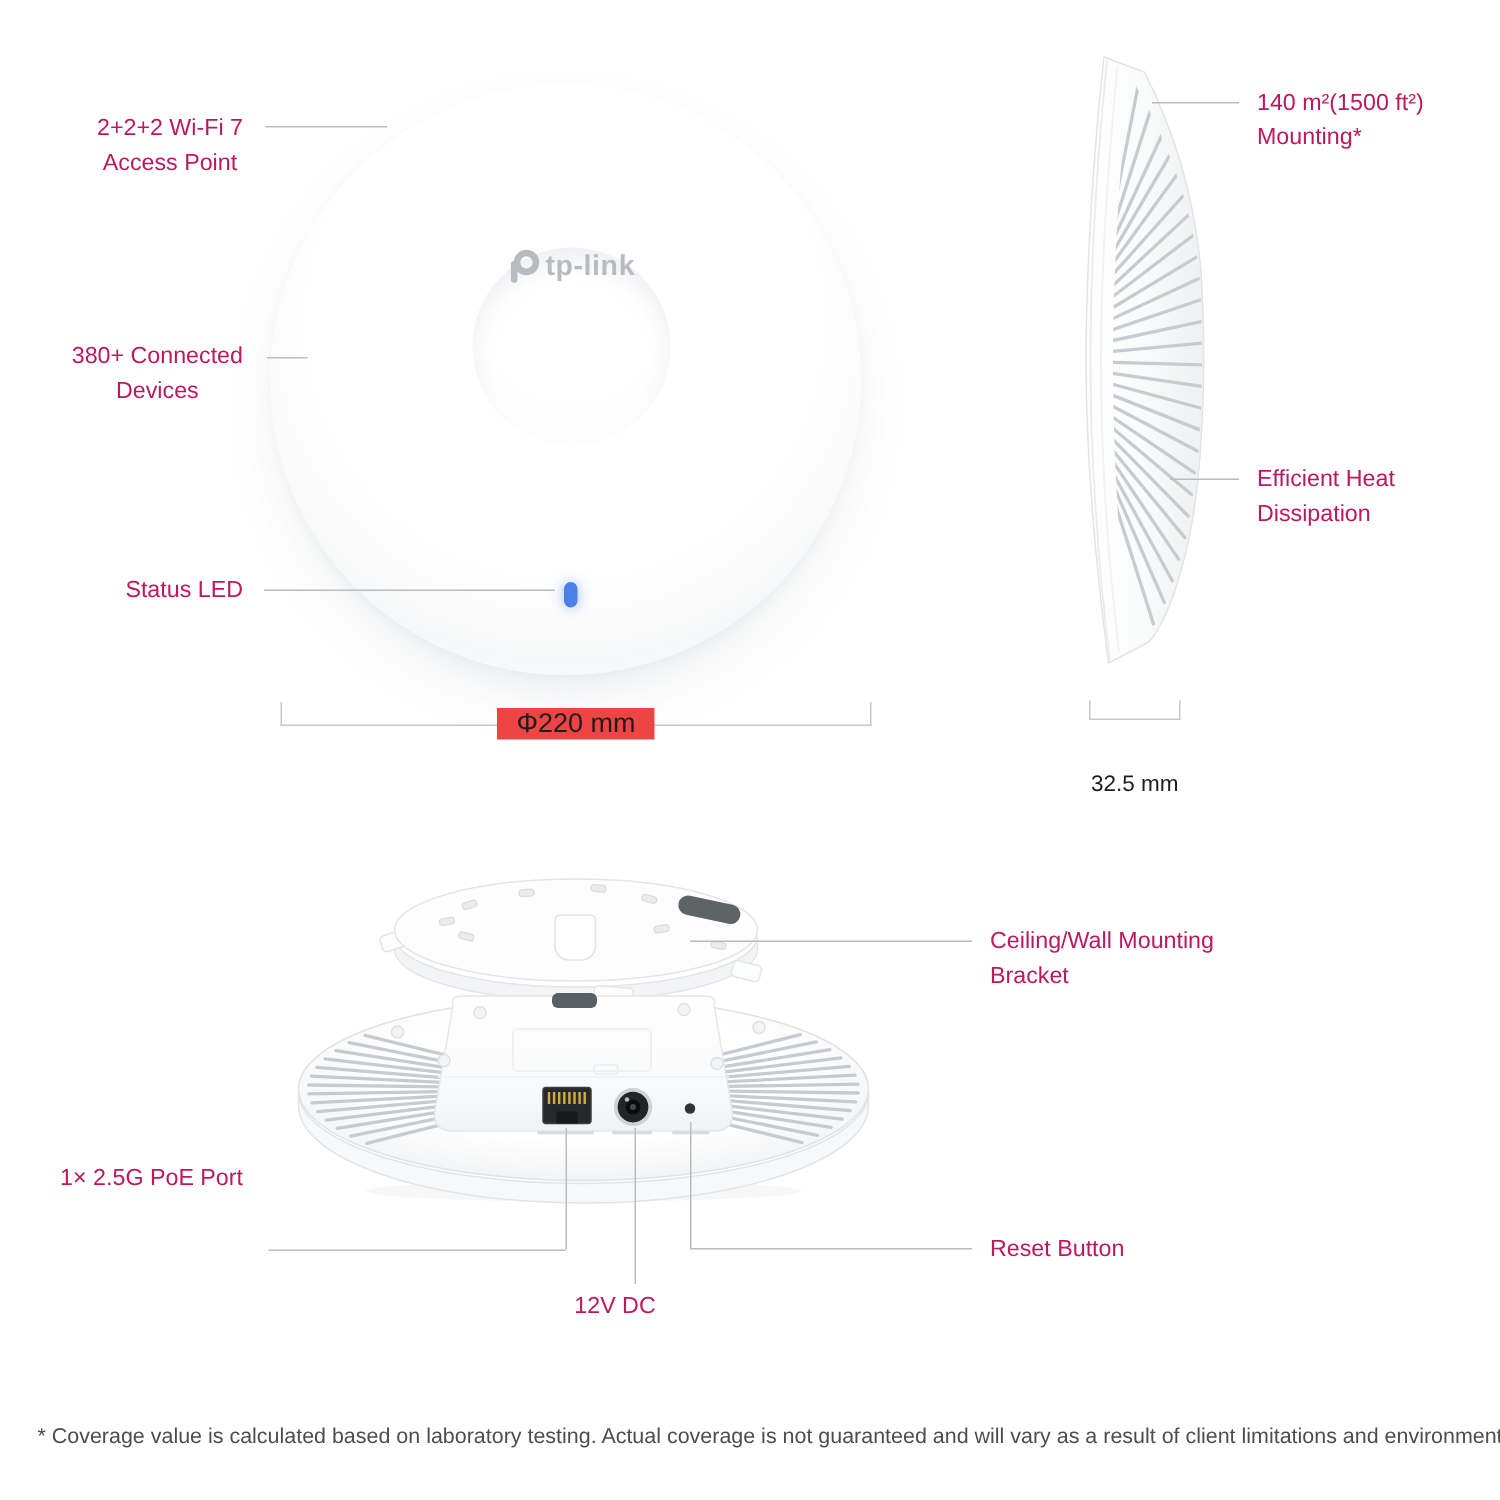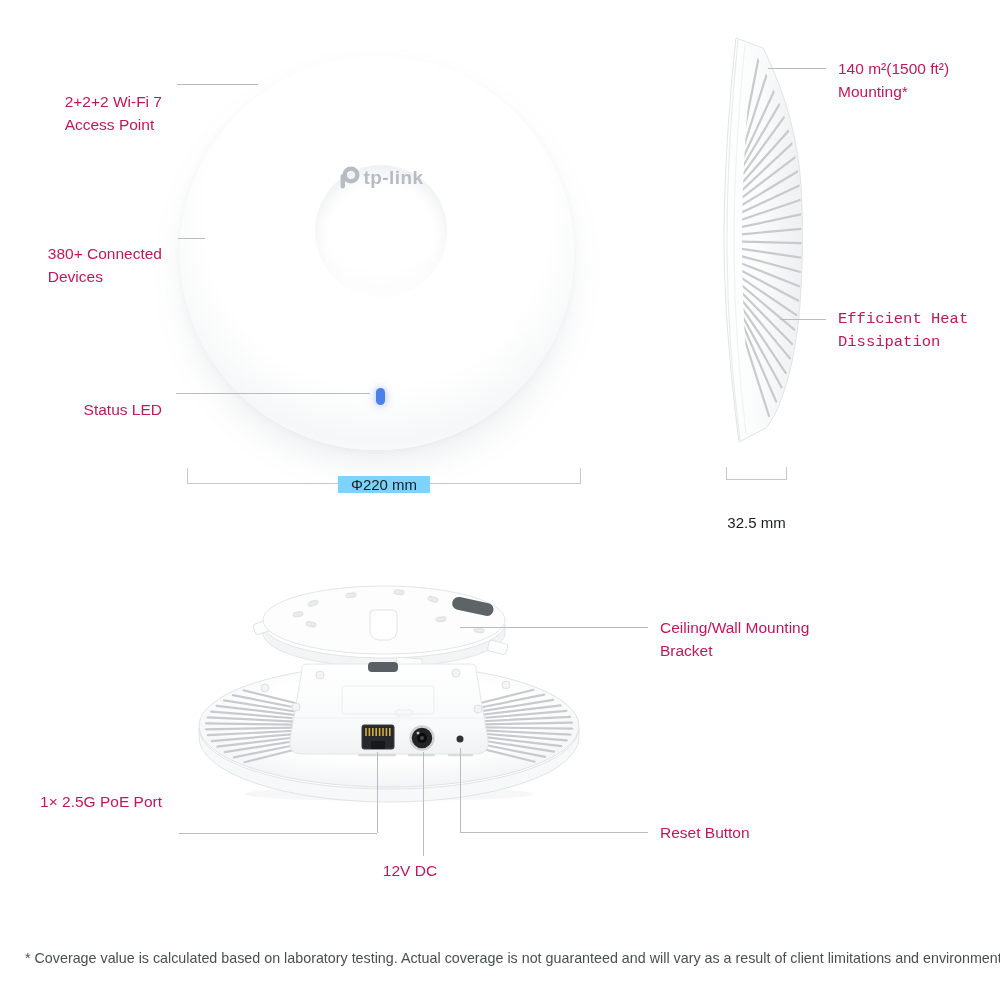--- a/index.html
+++ b/index.html
@@ -15,28 +15,28 @@
     background:radial-gradient(circle at 50% 32%, #ffffff 55%, #f7f8f9 100%);
     box-shadow:inset 0 9px 14px rgba(140,150,160,.14), inset 0 -5px 9px rgba(255,255,255,.95), 0 2px 10px rgba(255,255,255,.9);
     display:flex;align-items:flex-start;justify-content:center;}
   .logo{display:flex;align-items:center;gap:4px;color:#b6bcc2;}
   .logo-text{font-size:19px;font-weight:600;letter-spacing:.4px;}
   .led{position:absolute;left:196px;top:332px;width:9px;height:17px;border-radius:5px;
     background:#4a80e8;box-shadow:0 0 9px rgba(78,130,232,.55);}
 
   
   .callout{position:absolute;font-size:15.5px;line-height:23px;white-space:nowrap;color:#be185d;}
-  .c-right{text-align:left;margin-top:16px;}
+  .c-right{text-align:center;}
   .callout span{display:block;}
   #co-ap{right:838px;top:74px;}
   #co-conn{right:838px;top:226px;}
   #co-led{right:838px;top:382px;}
   #co-poe{right:838px;top:774px;}
   #co-cov{left:838px;top:57px;}
-  #co-heat{left:838px;top:308px;font-family:Liberation Mono, monospace;}
+  #co-heat{left:838px;top:308px;}
   #co-brk{left:660px;top:616px;}
   #co-rst{left:660px;top:821px;}
   #co-dc{left:410px;top:859px;transform:translateX(-50%);}
 
   
   .lead,.leadv{position:absolute;background:#b9bcbe;}
   .lead{height:1px;} .leadv{width:1px;}
   #ld-ap{left:177px;top:84px;width:81px;}
   #ld-conn{left:178px;top:238px;width:27px;}
   #ld-led{left:176px;top:393px;width:194px;}
@@ -46,21 +46,21 @@
   #ld-poe-h{left:179px;top:833px;width:198px;}
   #ld-poe-v{left:377px;top:752px;height:81px;}
   #ld-dc-v{left:423px;top:752px;height:104px;}
   #ld-rst-v{left:460px;top:748px;height:84px;}
   #ld-rst-h{left:460px;top:832px;width:188px;}
 
   
   .dim{position:absolute;border-left:1px solid #c6c8ca;border-right:1px solid #c6c8ca;border-bottom:1px solid #c6c8ca;}
   #dim-d{left:187px;top:468px;width:392px;height:15px;}
   #dim-d .dim-label{position:absolute;left:50%;bottom:-10px;transform:translateX(-50%);
-    background:#7dd3fc;padding:0 13px;font-size:15px;white-space:nowrap;}
+    background:#ef4444;padding:0 13px;font-size:18px;white-space:nowrap;}
   #dim-t{left:726px;top:467px;width:59px;height:12px;}
   #dim-t .dim-label{position:absolute;left:50%;top:calc(100% + 7px);transform:translateX(-50%);
     font-size:15px;white-space:nowrap;margin-top:28px;}
 
   
   #side-svg{position:absolute;left:700px;top:28px;}
   #bottom-svg{position:absolute;left:190px;top:578px;}
   #side-fins line,#bottom-fins line{stroke:#c7cbcf;stroke-width:2.2;stroke-linecap:round;}
 
   .footnote{position:absolute;left:25px;top:950px;font-size:14.3px;color:#4b4e51;white-space:nowrap;}

